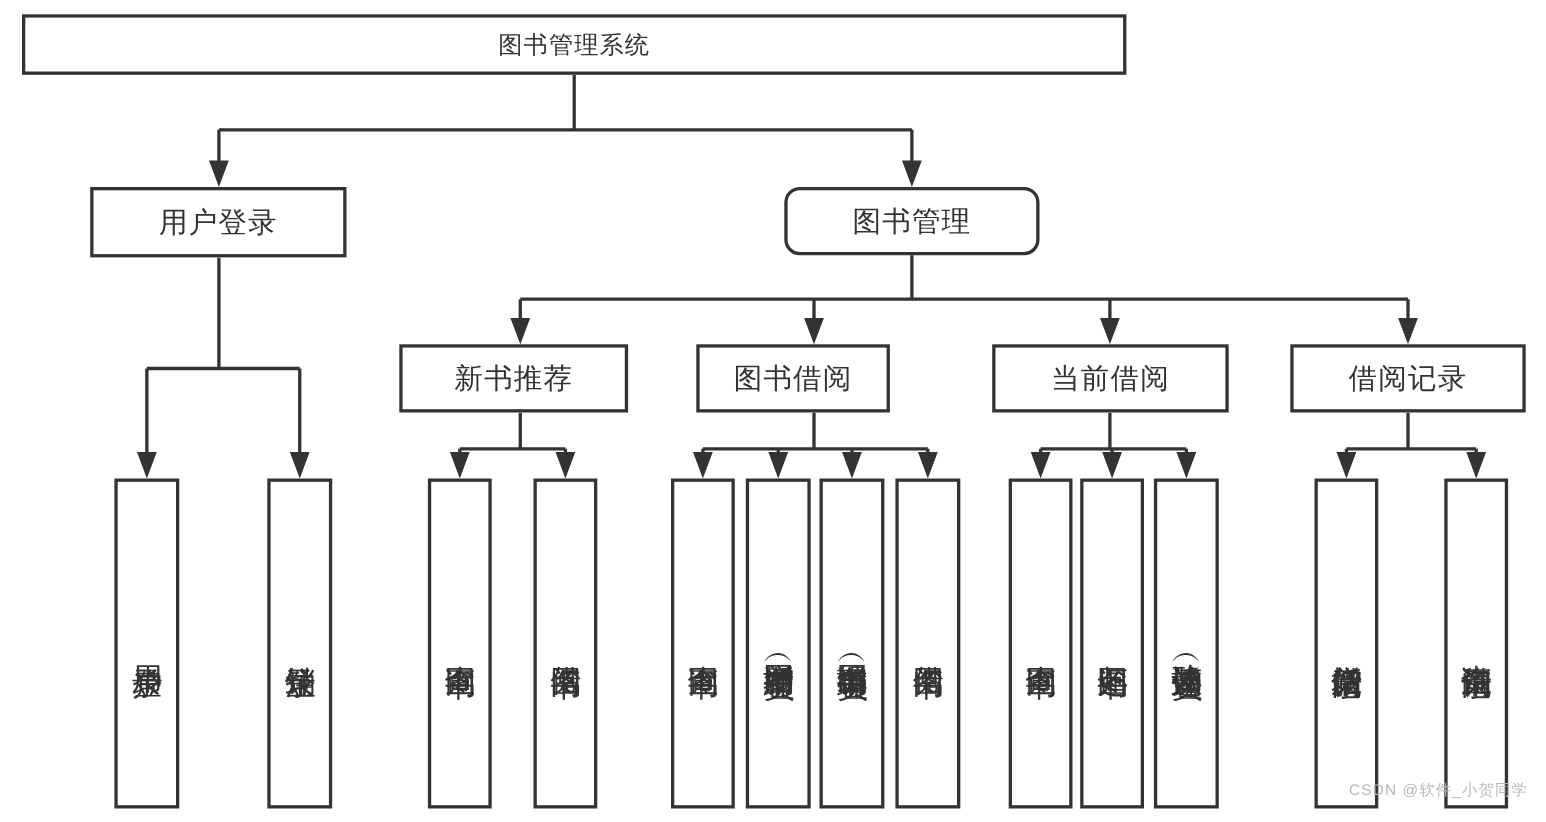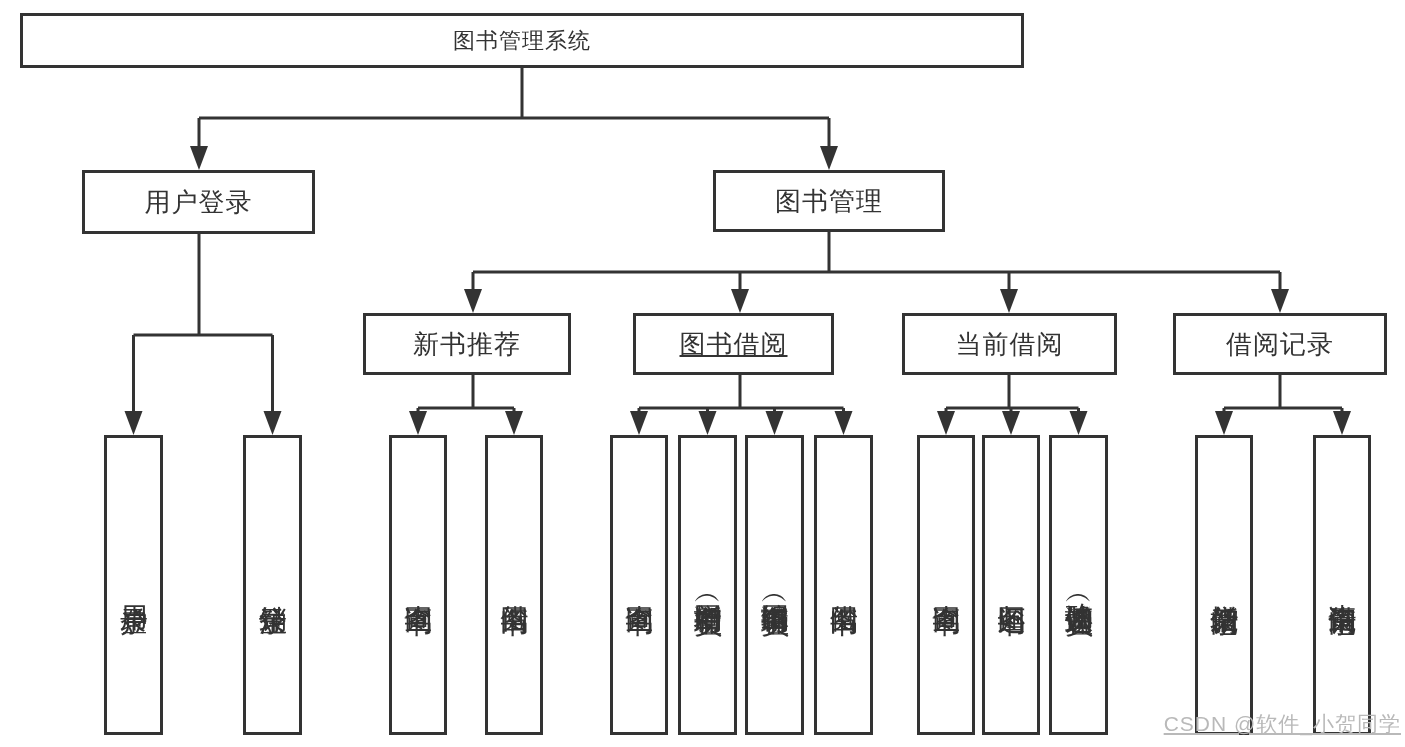--- a/index.html
+++ b/index.html
@@ -43,28 +43,27 @@
   .node.leaf  {
     writing-mode: vertical-rl;
     text-orientation: mixed;
     font-size: 28px;
     letter-spacing: 1px;
     line-height: 1;
   }
 
   .watermark {
     position: absolute;
-    right: 4px;
+    right: 16px;
     top: 710px;
-    font-size: 21px;
+    font-size: 14px;
     color: var(--wm);
     letter-spacing: 1px;
     z-index: 5;
     white-space: nowrap;
-    text-decoration: underline;
   }
 </style>
 </head>
 <body>
 
 <div class="canvas">
 
   <svg class="connectors" width="1405" height="747" viewBox="0 0 1405 747" xmlns="http://www.w3.org/2000/svg">
     <path d="M522 68 V118
              M199 118 H829
@@ -116,24 +115,24 @@
              M937 411 L955 411 L946 435 Z
              M1002 411 L1020 411 L1011 435 Z
              M1069.5 411 L1087.5 411 L1078.5 435 Z
              M1215 411 L1233 411 L1224 435 Z
              M1333 411 L1351 411 L1342 435 Z" fill="#333333" stroke="none"></path>
   </svg>
 
   <div class="node root" style="left:20px; top:13px; width:1004px; height:55px;">图书管理系统</div>
 
   <div class="node lvl" style="left:82px; top:170px; width:233px; height:64px;">用户登录</div>
-  <div class="node lvl" style="left:713px; top:170px; width:232px; height:62px;">图书管理</div>
+  <div class="node lvl" style="left:713px; top:170px; width:232px; height:62px;border-radius:14px;">图书管理</div>
 
   <div class="node lvl" style="left:363px; top:313px; width:208px; height:62px;">新书推荐</div>
-  <div class="node lvl" style="left:633px; top:313px; width:201px; height:62px;text-decoration:underline;">图书借阅</div>
+  <div class="node lvl" style="left:633px; top:313px; width:176px; height:62px;">图书借阅</div>
   <div class="node lvl" style="left:1173px; top:313px; width:214px; height:62px;">借阅记录</div>
   <div class="node lvl" style="left:902px; top:313px; width:215px; height:62px;">当前借阅</div>
 
   <div class="node leaf" style="left:104px; top:435px; width:59px; height:300px;">用户登录</div>
   <div class="node leaf" style="left:243px; top:435px; width:59px; height:300px;">注销登录</div>
 
   <div class="node leaf" style="left:389px; top:435px; width:58px; height:300px;">查询图书</div>
   <div class="node leaf" style="left:485px; top:435px; width:58px; height:300px;">借阅图书</div>
 
   <div class="node leaf" style="left:610px; top:435px; width:58px; height:300px;">查询图书</div>

